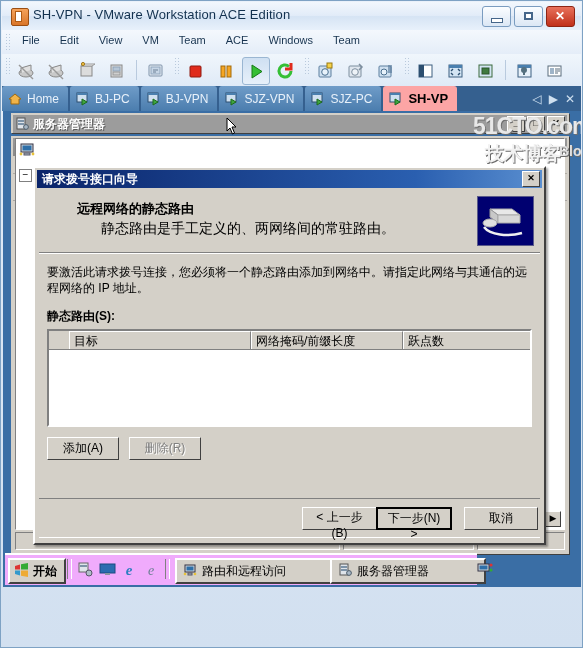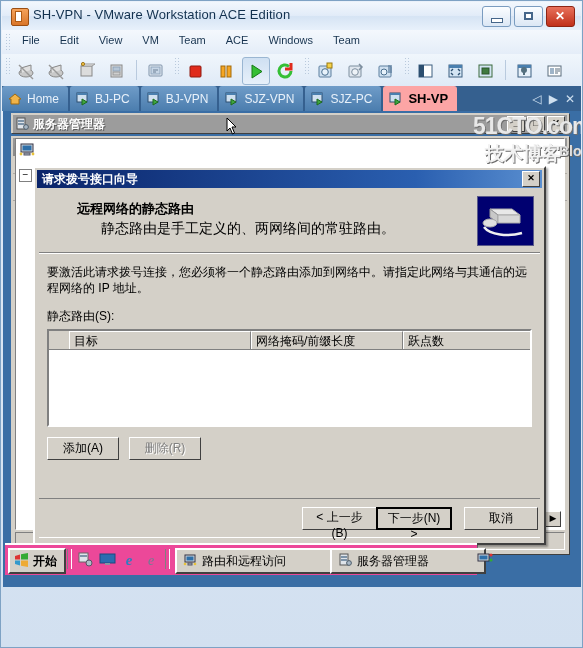--- a/index.html
+++ b/index.html
@@ -101,22 +101,22 @@
        font-size:12px;padding:1px 0 0 4px;box-sizing:border-box;color:#000;}
   .btn{background:#d4d0c8;border:1px solid;border-color:#fff #404040 #404040 #fff;
        font-size:12px;color:#000;text-align:center;box-sizing:border-box;
        font-family:"Liberation Sans",sans-serif;}
   .btn.disabled{color:#808080;text-shadow:1px 1px 0 #fff;}
   .btn.def{border:2px solid #000;}
   .wiz-foot{position:absolute;left:4px;right:4px;bottom:6px;height:38px;
        border-top:1px solid #808080;box-shadow:0 1px 0 #fff;}
 
   
-  .taskbar{position:absolute;left:2px;bottom:12px;width:472px;height:30px;
-       background:#ec4899;border-top:2px solid #fff;}
+  .taskbar{position:absolute;left:2px;bottom:2px;width:472px;height:30px;
+       background:#f0abfc;border-top:2px solid #fff;}
   .startbtn{position:absolute;left:3px;top:3px;height:22px;padding:0 7px 0 4px;
        background:#d4d0c8;border:2px solid;border-color:#fff #404040 #404040 #fff;
        display:flex;align-items:center;gap:4px;font-size:12px;font-weight:bold;}
   .tbsep{position:absolute;width:3px;height:20px;top:4px;border-left:1px solid #808080;border-right:1px solid #fff;}
   .qlaunch{position:absolute;top:6px;width:17px;height:17px;}
   .taskbtn{position:absolute;top:3px;height:22px;background:#d4d0c8;
        border:2px solid;border-color:#fff #404040 #404040 #fff;
        display:flex;align-items:center;gap:5px;padding:0 6px;font-size:12px;}
 
   .wm{position:absolute;pointer-events:none;font-weight:bold;}
@@ -477,21 +477,21 @@
               <path d="M12 12v8l8 6v-8z" fill="#c8c8c8" stroke="#999"></path>
               <path d="M20 18h22v8H20z" fill="#d8d8d8" stroke="#aaa"></path>
               <ellipse cx="12" cy="26" rx="7" ry="4" fill="#e0e0e0" stroke="#aaa"></ellipse>
               <path d="M6 30c6 8 24 10 38 6" fill="none" stroke="#f0f0f0" stroke-width="2.5"></path>
             </svg>
           </div>
         </div>
 
         <div class="wiz-body">
           <div class="wiz-text" style="padding:10px 8px 0 8px;">要激活此请求拨号连接，您必须将一个静态路由添加到网络中。请指定此网络与其通信的远程网络的 IP 地址。</div>
-          <div class="wiz-label" style="padding-left:8px;">静态路由(S):</div>
+          <div class="wiz-label" style="padding-left:8px;font-weight:bold;">静态路由(S):</div>
 
           <div class="listview" style="margin-left:8px;margin-right:8px;">
             <div class="lvhead">
               <span class="lvcol" style="width:182px;margin-left:20px;">目标</span>
               <span class="lvcol" style="width:152px;">网络掩码/前缀长度</span>
               <span class="lvcol" style="flex:1;border-right:none;">跃点数</span>
             </div>
           </div>
 
           <div style="margin:10px 0 0 8px;display:flex;gap:10px;">

